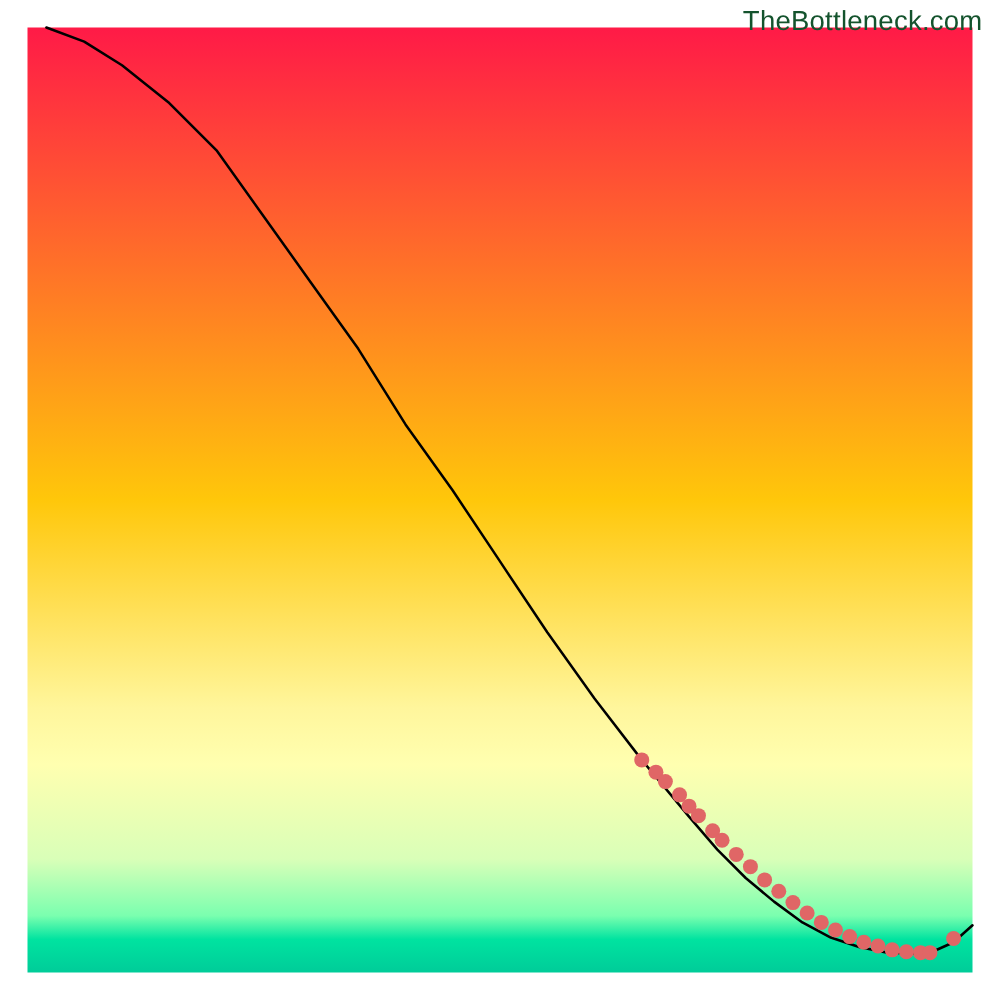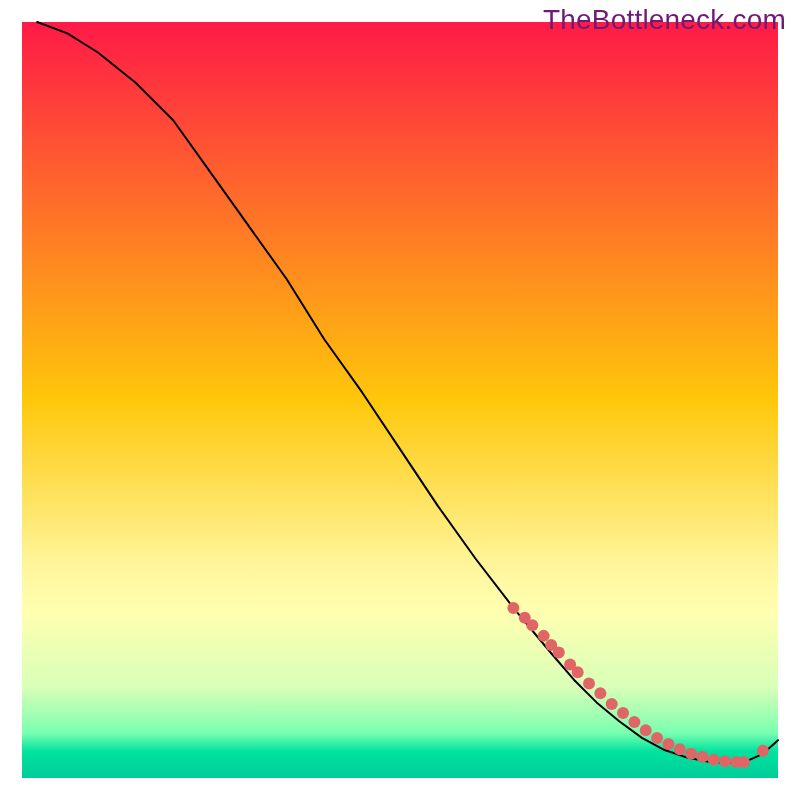--- a/index.html
+++ b/index.html
@@ -13,22 +13,22 @@
   .stage {
     position: relative;
     width: 800px;
     height: 800px;
   }
   .watermark {
     position: absolute;
     top: 4px;
     right: 14px;
     font-family: Arial, Helvetica, sans-serif;
-    font-size: 28px;
-    color: #701a75;
+    font-size: 22px;
+    color: #14532d;
     letter-spacing: 0.2px;
     pointer-events: none;
     user-select: none;
   }
   svg {
     display: block;
   }
 </style>
 </head>
 <body>

